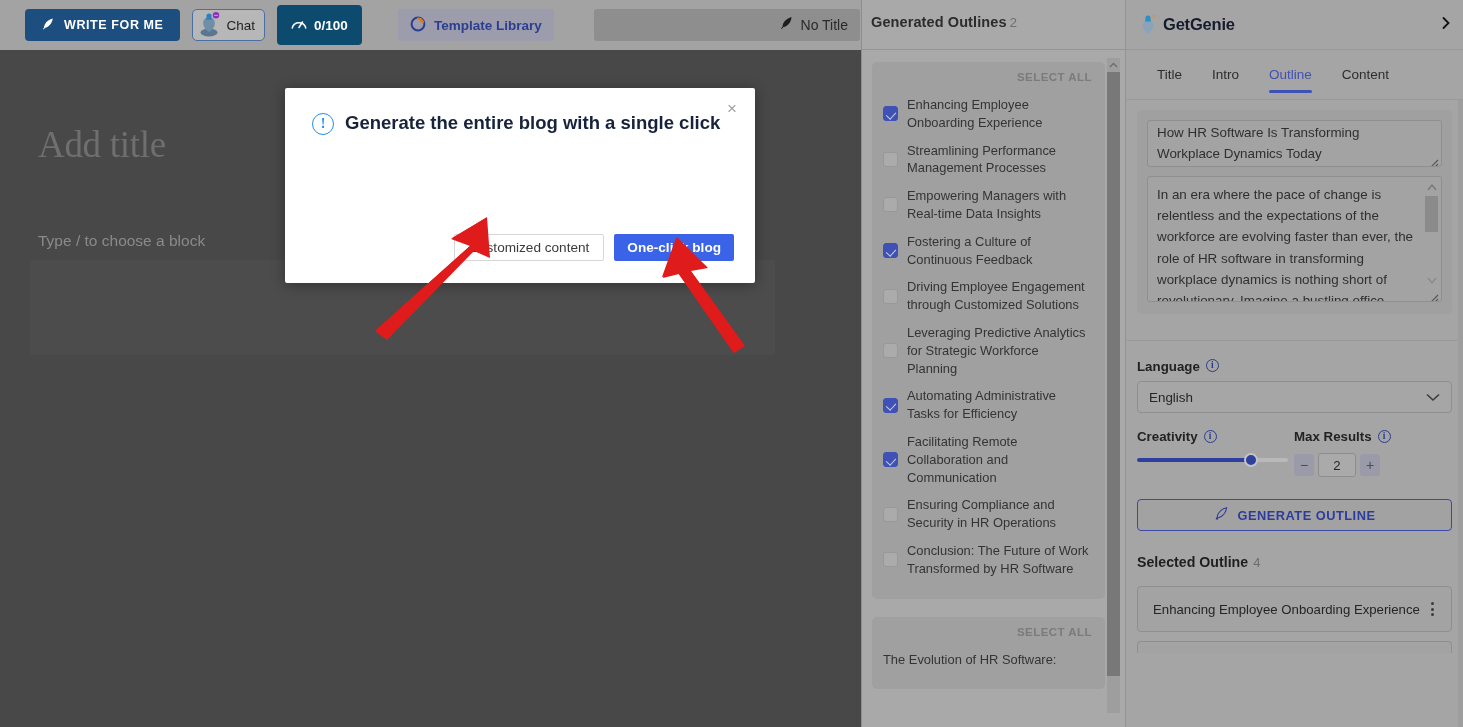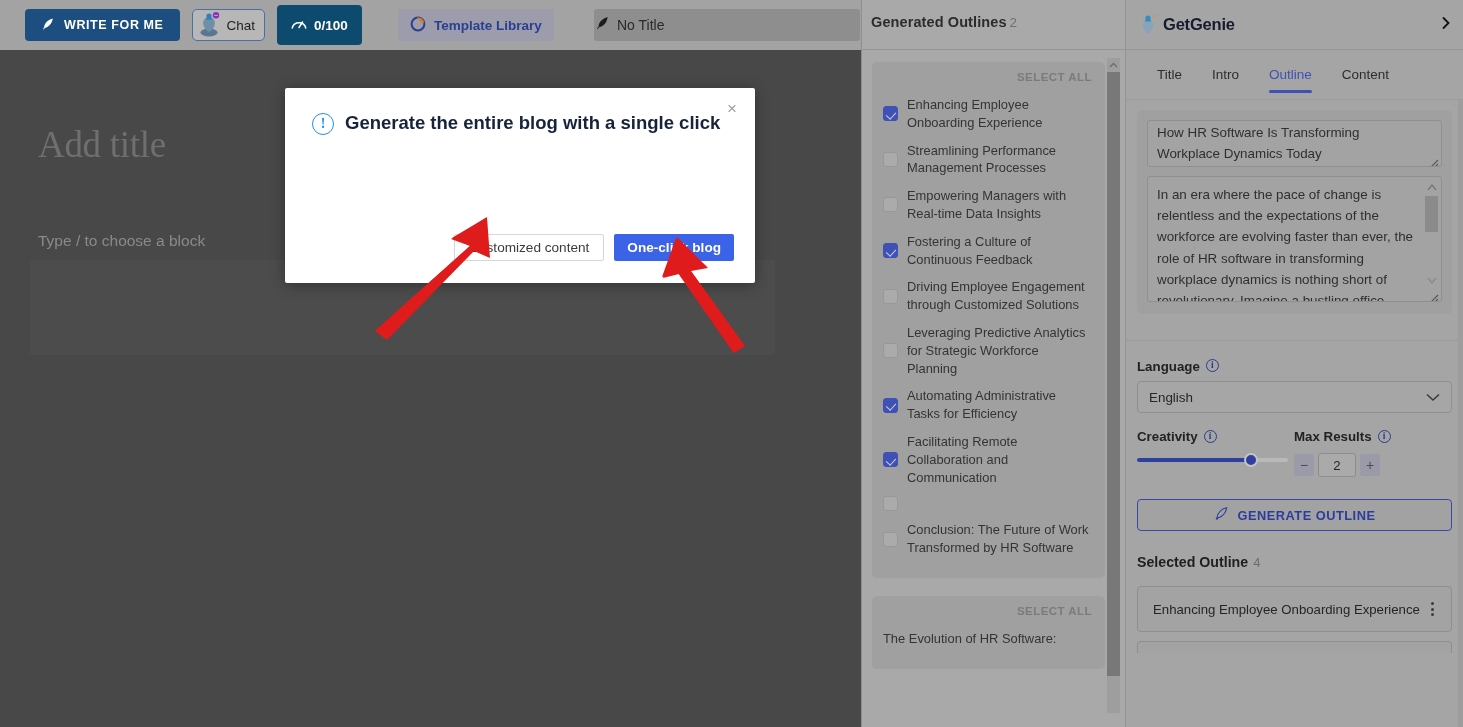--- a/index.html
+++ b/index.html
@@ -63,21 +63,21 @@
     border-radius: 3px;
     font-size: 13.5px; font-weight: bold;
     margin-left: 24px;
     cursor: pointer;
   }
   .title-field {
     position: absolute; left: 594px; top: 9px;
     width: 266px; height: 32px;
     background: #8e8e8e;
     border-radius: 3px;
-    display: flex; align-items: center; 
+    display: flex; align-items: center; justify-content: flex-end;
     gap: 7px; padding-right: 12px;
     cursor: text;
   }
   .title-field .tf-text { color: #2a2a2a; font-size: 14px; }
 
   .editor-canvas { position: absolute; left: 0; top: 50px; width: 861px; height: 677px; }
   .add-title {
     position: absolute; left: 38px; top: 73px;
     font-size: 37px; color: #6f6f6f;
     font-family: "Liberation Serif", serif;
@@ -470,20 +470,21 @@
         <div class="ol-item">
           <div class="cb on"></div>
           <div class="ol-label">Automating Administrative Tasks for Efficiency</div>
         </div>
         <div class="ol-item">
           <div class="cb on"></div>
           <div class="ol-label">Facilitating Remote Collaboration and Communication</div>
         </div>
         <div class="ol-item">
           <div class="cb"></div>
+          <div class="ol-label">Ensuring Compliance and Security in HR Operations</div>
         </div>
         <div class="ol-item">
           <div class="cb"></div>
           <div class="ol-label">Conclusion: The Future of Work Transformed by HR Software</div>
         </div>
       </div>
 
       <div class="outline-card">
         <div class="select-all">SELECT ALL</div>
         <div class="ol-item">

